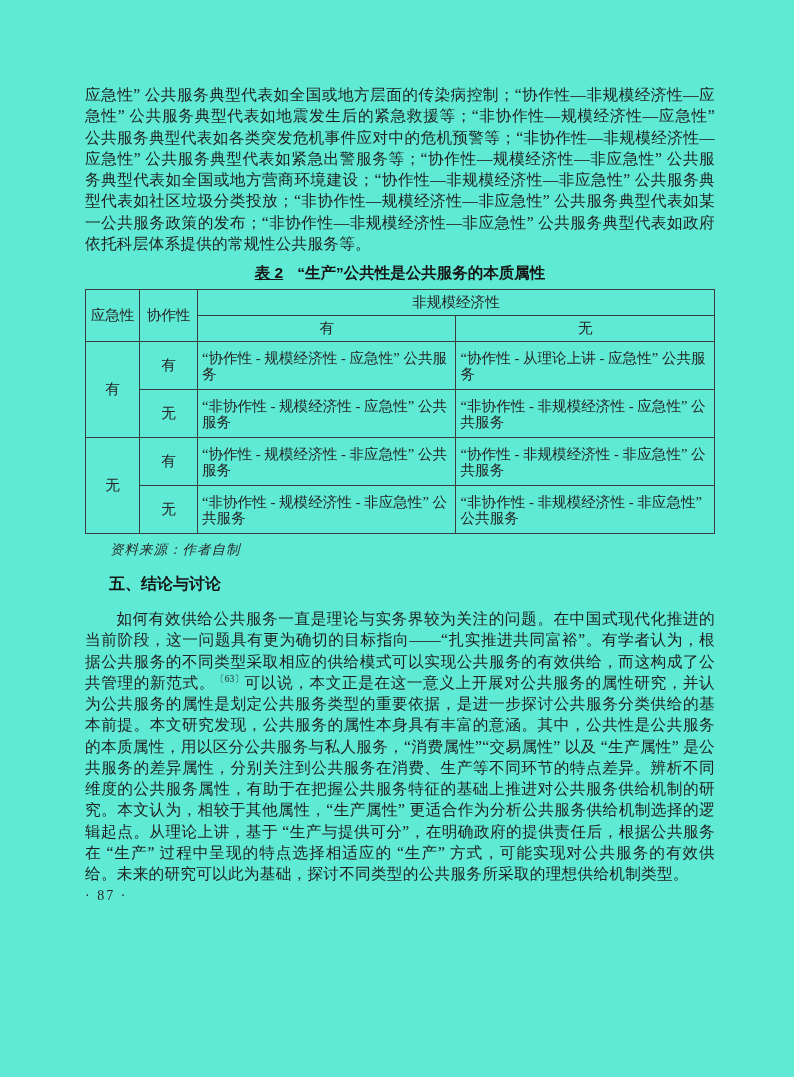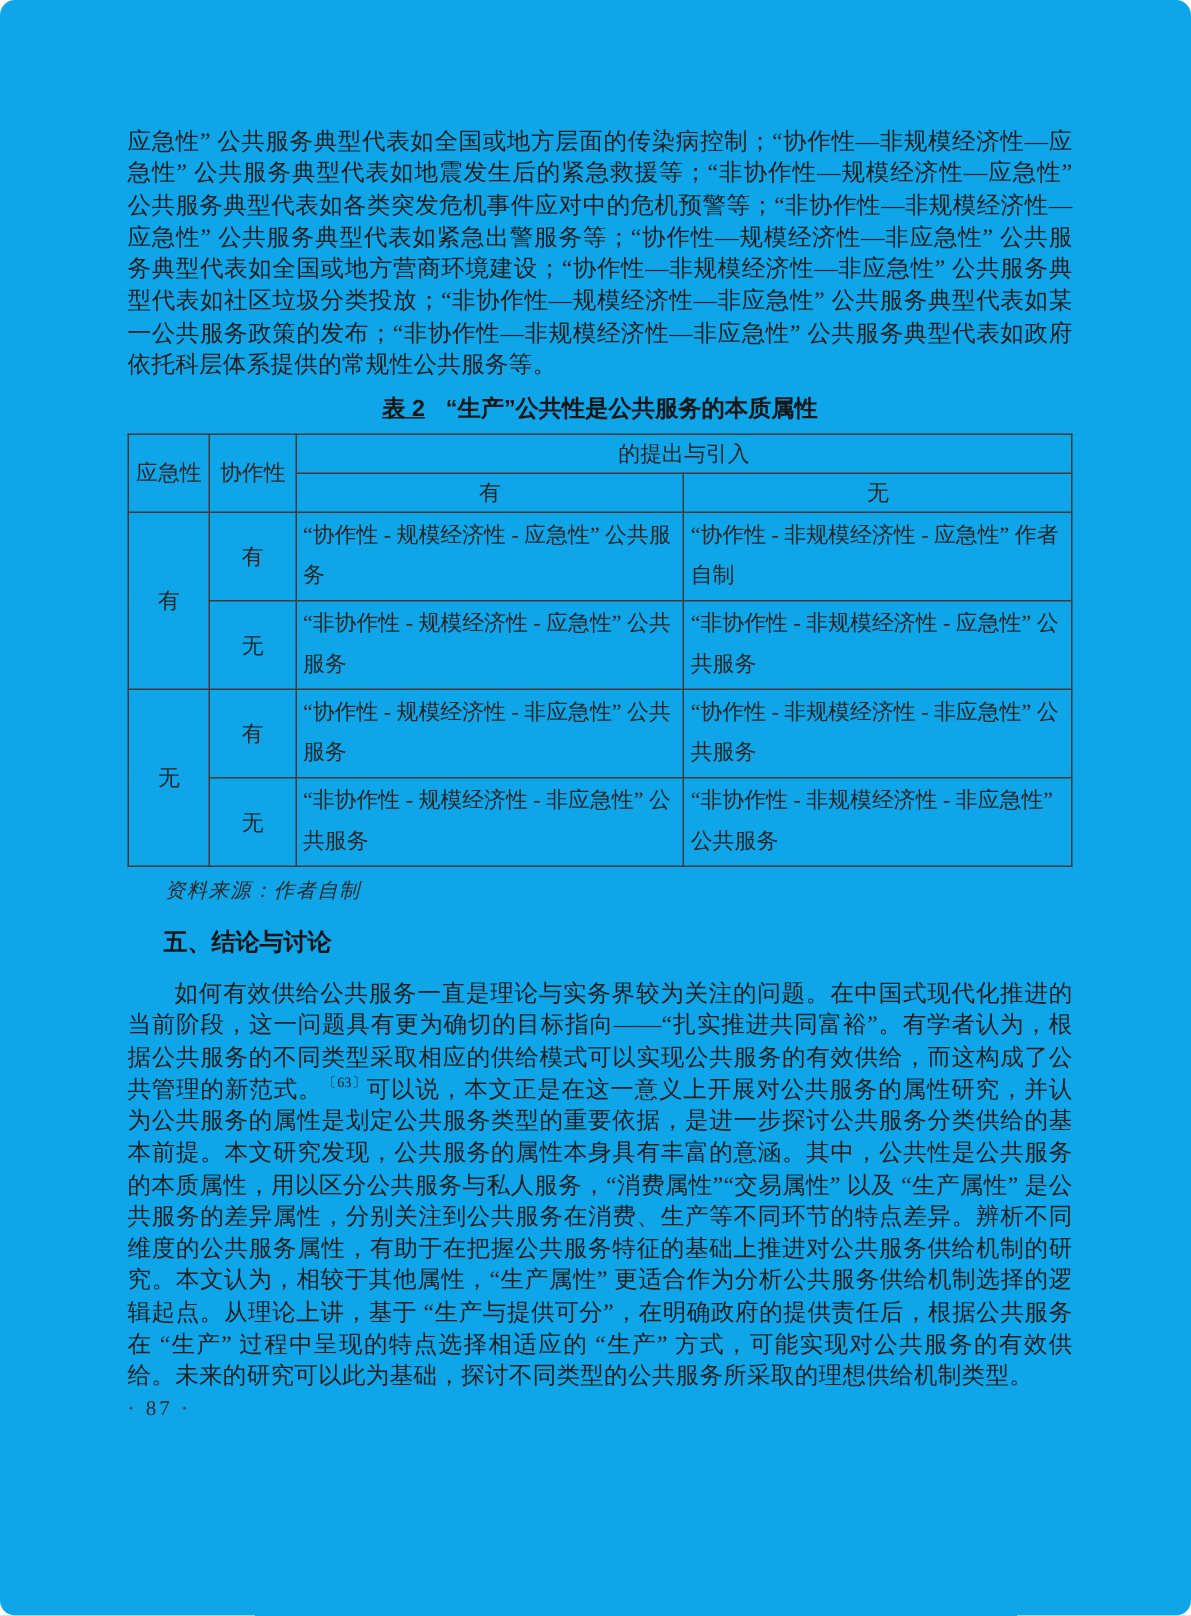--- a/index.html
+++ b/index.html
@@ -6,25 +6,24 @@
     margin: 0;
     padding: 0;
     background: #ffffff;
   }
   .page {
     position: relative;
     width: 794px;
     height: 1077px;
     box-sizing: border-box;
     padding: 84px 79px 0 85px;
-    background: #0ea5e9;
+    background: #5eead4;
     color: #1f1f1f;
     font-family: "Liberation Serif", "DejaVu Serif", serif;
     overflow: hidden;
-    border-radius: 10px;
   }
   .body-text {
     margin: 0;
     font-size: 15.7px;
     line-height: 21.25px;
     text-align: justify;
     letter-spacing: 0.2px;
   }
   .body-text.indent { text-indent: 2em; }
   sup.note-ref {
@@ -55,21 +54,21 @@
     border: 1px solid #3c3c3c;
     font-weight: normal;
     padding: 2px 4px;
     vertical-align: middle;
   }
   table.matrix { border: 1.5px solid #333333; }
   th.center, td.center { text-align: center; }
   td.cell-text {
     text-align: left;
     padding: 3px 10px;
-    line-height: 27px;
+    line-height: 16px;
     height: 43px;
   }
   tr.hdr-row th { height: 21px; }
   .source-note {
     margin: 7px 0 0 0;
     padding-left: 25px;
     font-size: 13.5px;
     line-height: 18px;
     font-style: italic;
     color: #2a2a2a;
@@ -109,33 +108,33 @@
     <colgroup>
       <col style="width:8.6%">
       <col style="width:9.2%">
       <col style="width:41.1%">
       <col style="width:41.1%">
     </colgroup>
     <thead>
       <tr class="hdr-row">
         <th rowspan="2" class="center">应急性</th>
         <th rowspan="2" class="center">协作性</th>
-        <th colspan="2" class="center">的提出与引入</th>
+        <th colspan="2" class="center">非规模经济性</th>
       </tr>
       <tr class="hdr-row">
         <th class="center">有</th>
         <th class="center">无</th>
       </tr>
     </thead>
     <tbody>
       <tr>
         <td rowspan="2" class="center">有</td>
         <td class="center">有</td>
         <td class="cell-text">“协作性 - 规模经济性 - 应急性” 公共服务</td>
-        <td class="cell-text">“协作性 - 非规模经济性 - 应急性” 作者自制</td>
+        <td class="cell-text">“协作性 - 从理论上讲 - 应急性” 公共服务</td>
       </tr>
       <tr>
         <td class="center">无</td>
         <td class="cell-text">“非协作性 - 规模经济性 - 应急性” 公共服务</td>
         <td class="cell-text">“非协作性 - 非规模经济性 - 应急性” 公共服务</td>
       </tr>
       <tr>
         <td rowspan="2" class="center">无</td>
         <td class="center">有</td>
         <td class="cell-text">“协作性 - 规模经济性 - 非应急性” 公共服务</td>

